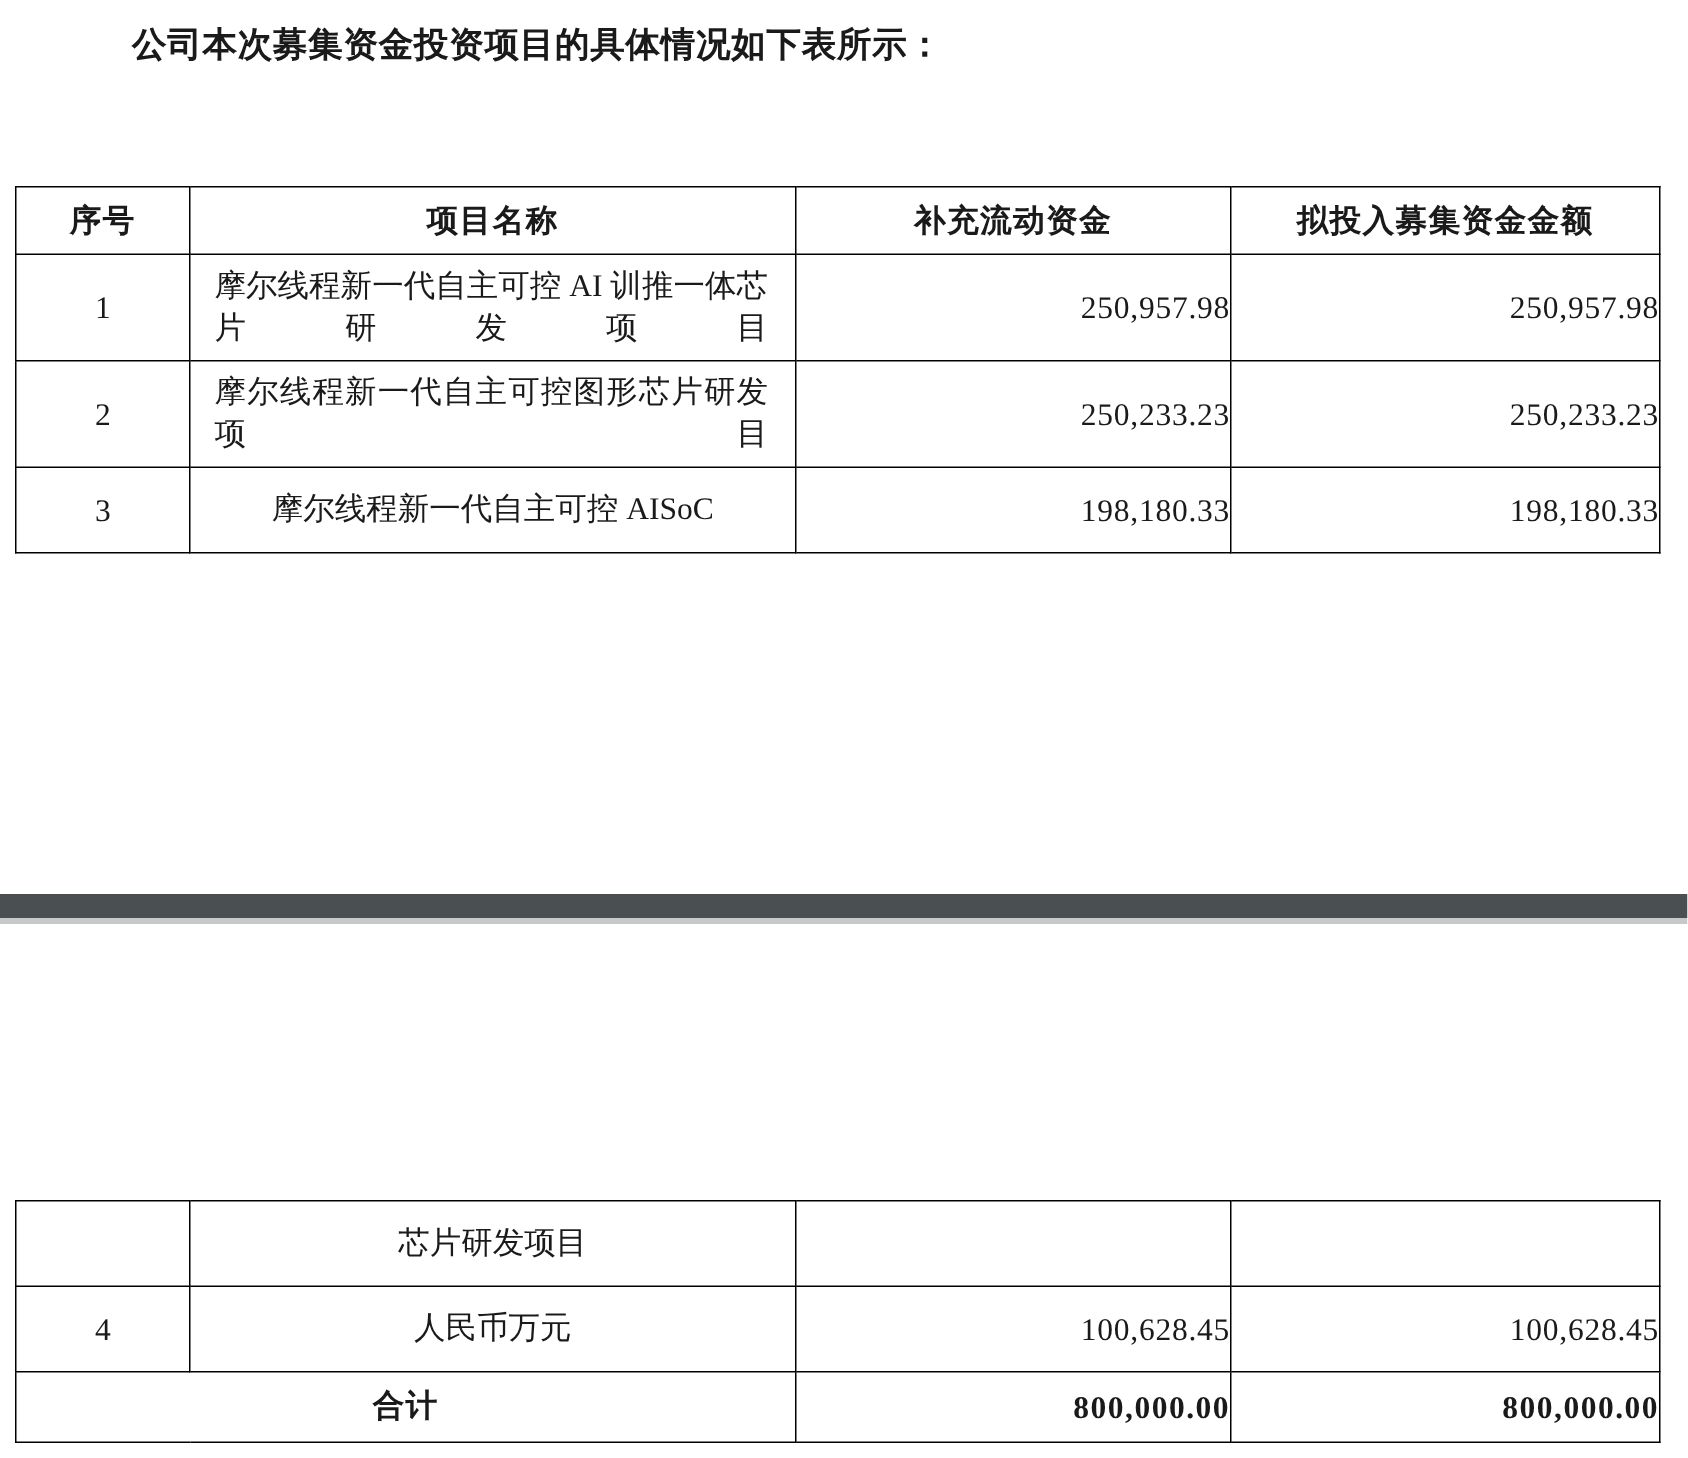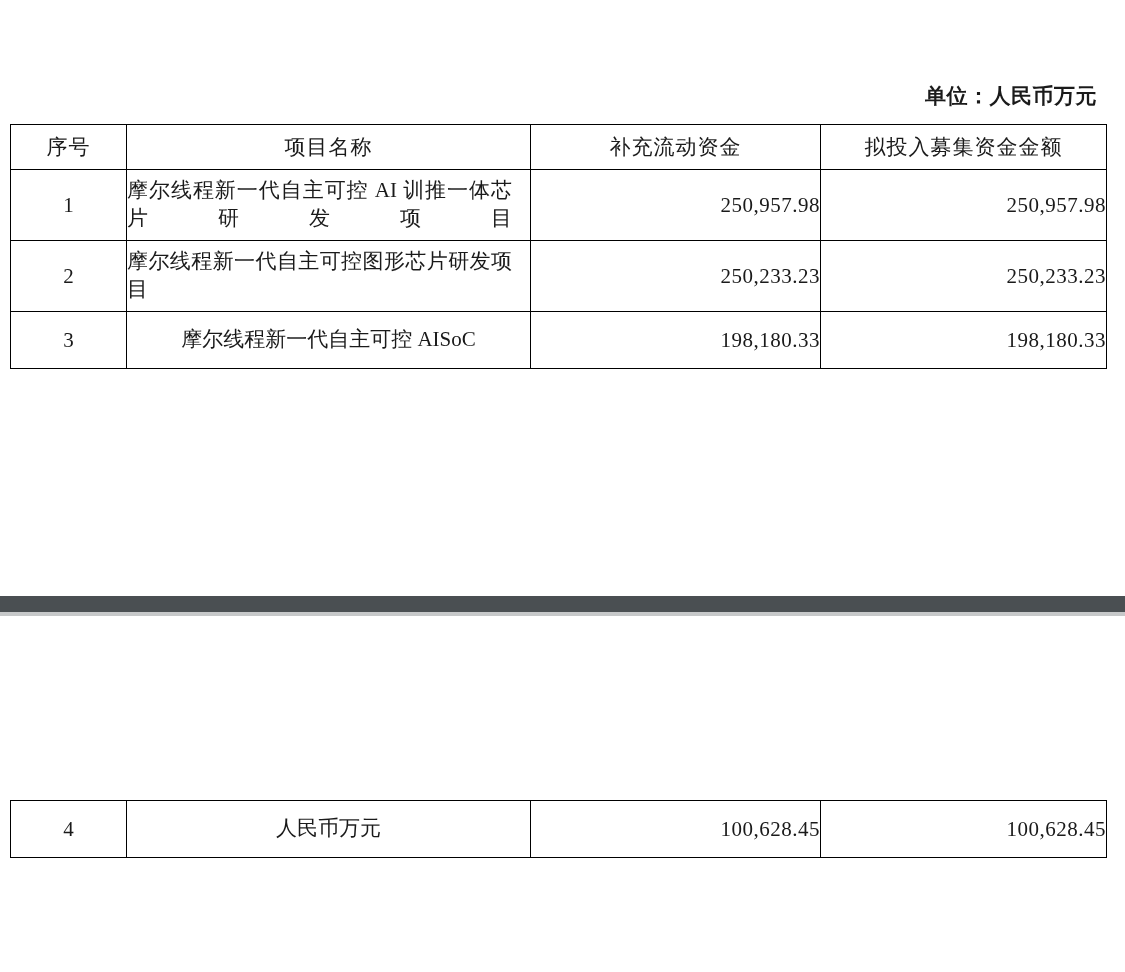--- a/index.html
+++ b/index.html
@@ -63,21 +63,21 @@
     width: 1096px;
   }
   #table-top col.c-no    { width: 116px; }
   #table-top col.c-name  { width: 404px; }
   #table-top col.c-total { width: 290px; }
   #table-top col.c-raise { width: 286px; }
 
   #table-top thead td {
     height: 44px;
     text-align: center;
-    font-weight: normal;
+    font-weight: bold;
     letter-spacing: 1px;
   }
 
   #table-top tbody td {
     height: 70px;
   }
   #table-top tbody tr.one-line td {
     height: 56px;
   }
 
@@ -86,20 +86,21 @@
   }
   .cell-name {
     text-align: center;
     padding: 6px 12px 6px 16px;
     line-height: 1.32;
   }
   .cell-name.justified {
     text-align: justify;
     text-align-last: justify;
     padding-right: 18px;
+    padding-left: 16px;
   }
   .cell-num {
     text-align: right;
     padding-right: 22px;
     font-family: "Liberation Serif", "DejaVu Serif", serif;
     letter-spacing: 0.5px;
   }
 
   
   .separator-band {
@@ -146,22 +147,22 @@
   }
   #table-bottom tr.total-row td.cell-num {
     font-weight: bold;
   }
 </style>
 </head>
 <body>
 
 <div class="page">
 
-
-  <div class="unit-line">单位：人民币万元</div>
+  <div class="intro">公司本次募集资金投资项目的具体情况如下表所示：</div>
+
 
   <table class="doc-table" id="table-top">
     <colgroup>
       <col class="c-no">
       <col class="c-name">
       <col class="c-total">
       <col class="c-raise">
     </colgroup>
     <thead>
       <tr>
@@ -197,21 +198,32 @@
 
   <table class="doc-table" id="table-bottom">
     <colgroup>
       <col class="c-no">
       <col class="c-name">
       <col class="c-total">
       <col class="c-raise">
     </colgroup>
     <tbody>
       <tr>
+        <td class="cell-no"></td>
+        <td class="cell-name">芯片研发项目</td>
+        <td class="cell-num"></td>
+        <td class="cell-num"></td>
+      </tr>
+      <tr>
         <td class="cell-no">4</td>
         <td class="cell-name">人民币万元</td>
         <td class="cell-num">100,628.45</td>
         <td class="cell-num">100,628.45</td>
       </tr>
+      <tr class="total-row">
+        <td class="cell-name" colspan="2">合计</td>
+        <td class="cell-num">800,000.00</td>
+        <td class="cell-num">800,000.00</td>
+      </tr>
     </tbody>
   </table>
 
 </div>
 
 </body></html>

